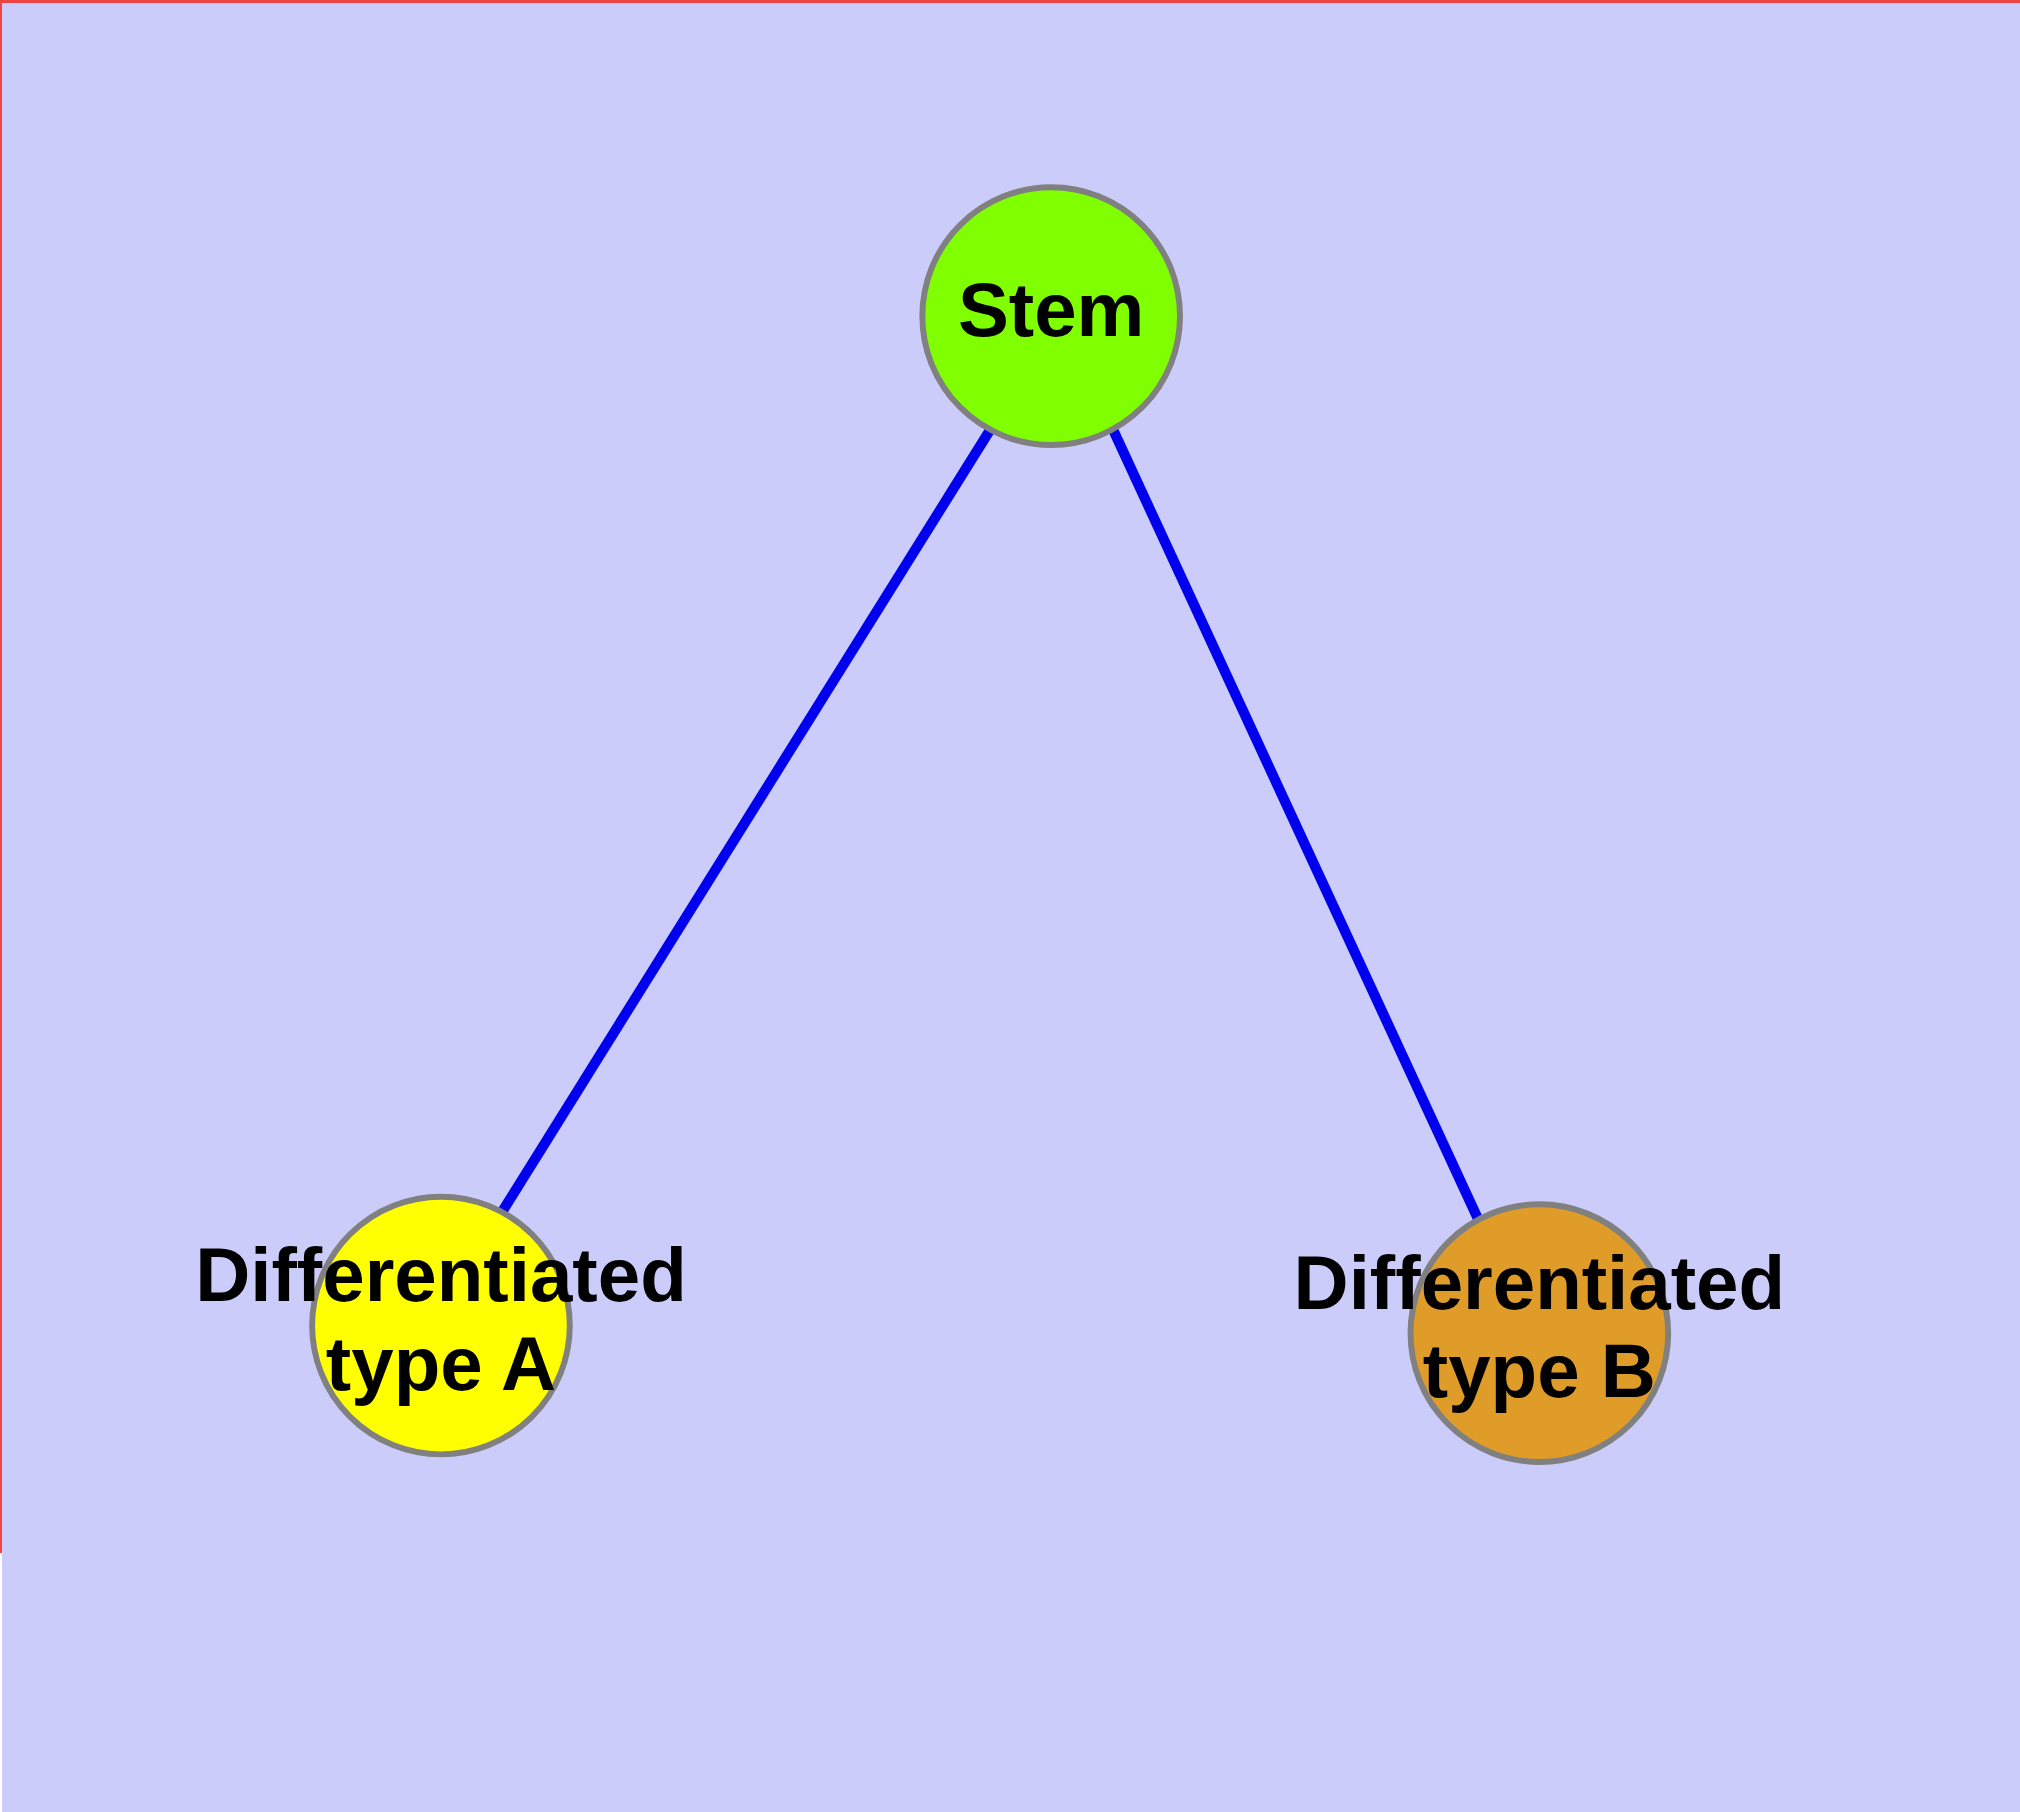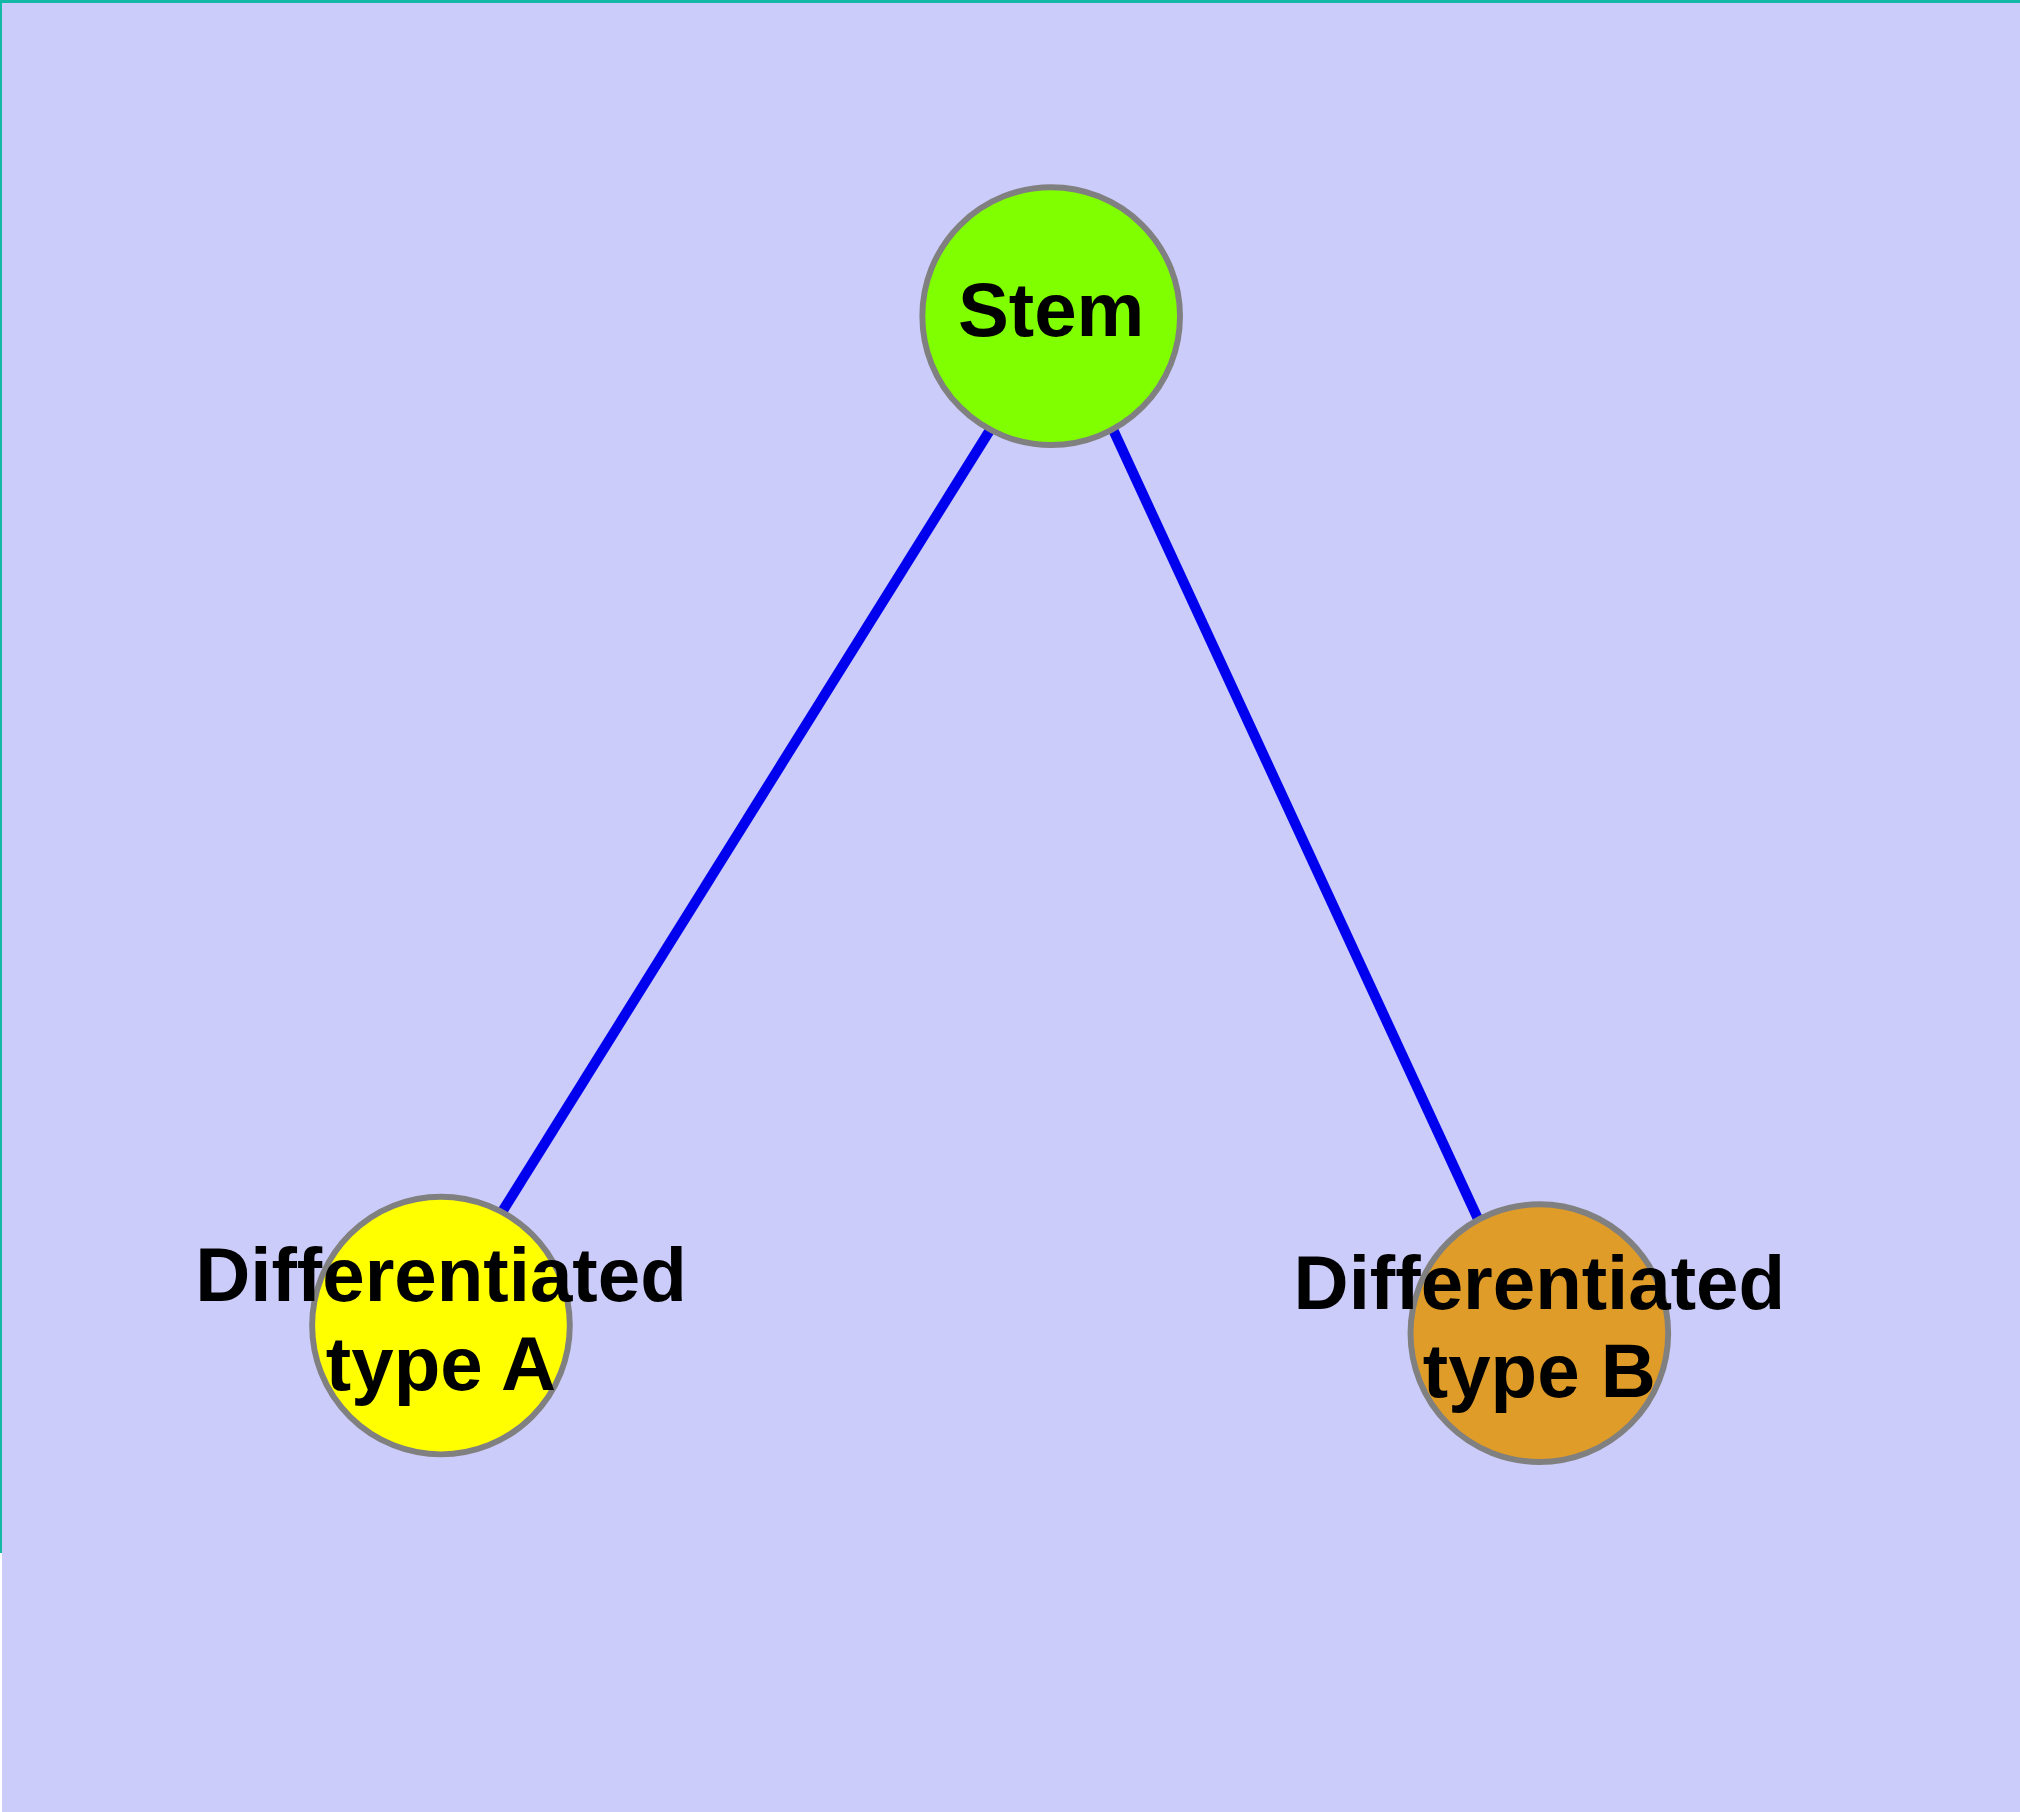--- a/index.html
+++ b/index.html
@@ -11,21 +11,21 @@
   body {
     width: 2021px;
     height: 1812px;
     overflow: hidden;
     font-family: "Liberation Sans", sans-serif;
   }
   #canvas {
     position: relative;
     width: 2021px;
     height: 1553px;
-    background: #14b8a6;
+    background: #ef4444;
   }
   #plot-area {
     position: absolute;
     left: 1.7px;
     top: 3.4px;
     width: 2019px;
     height: 1809px;
     background: #ccccfa;
   }
   #graph-svg {

